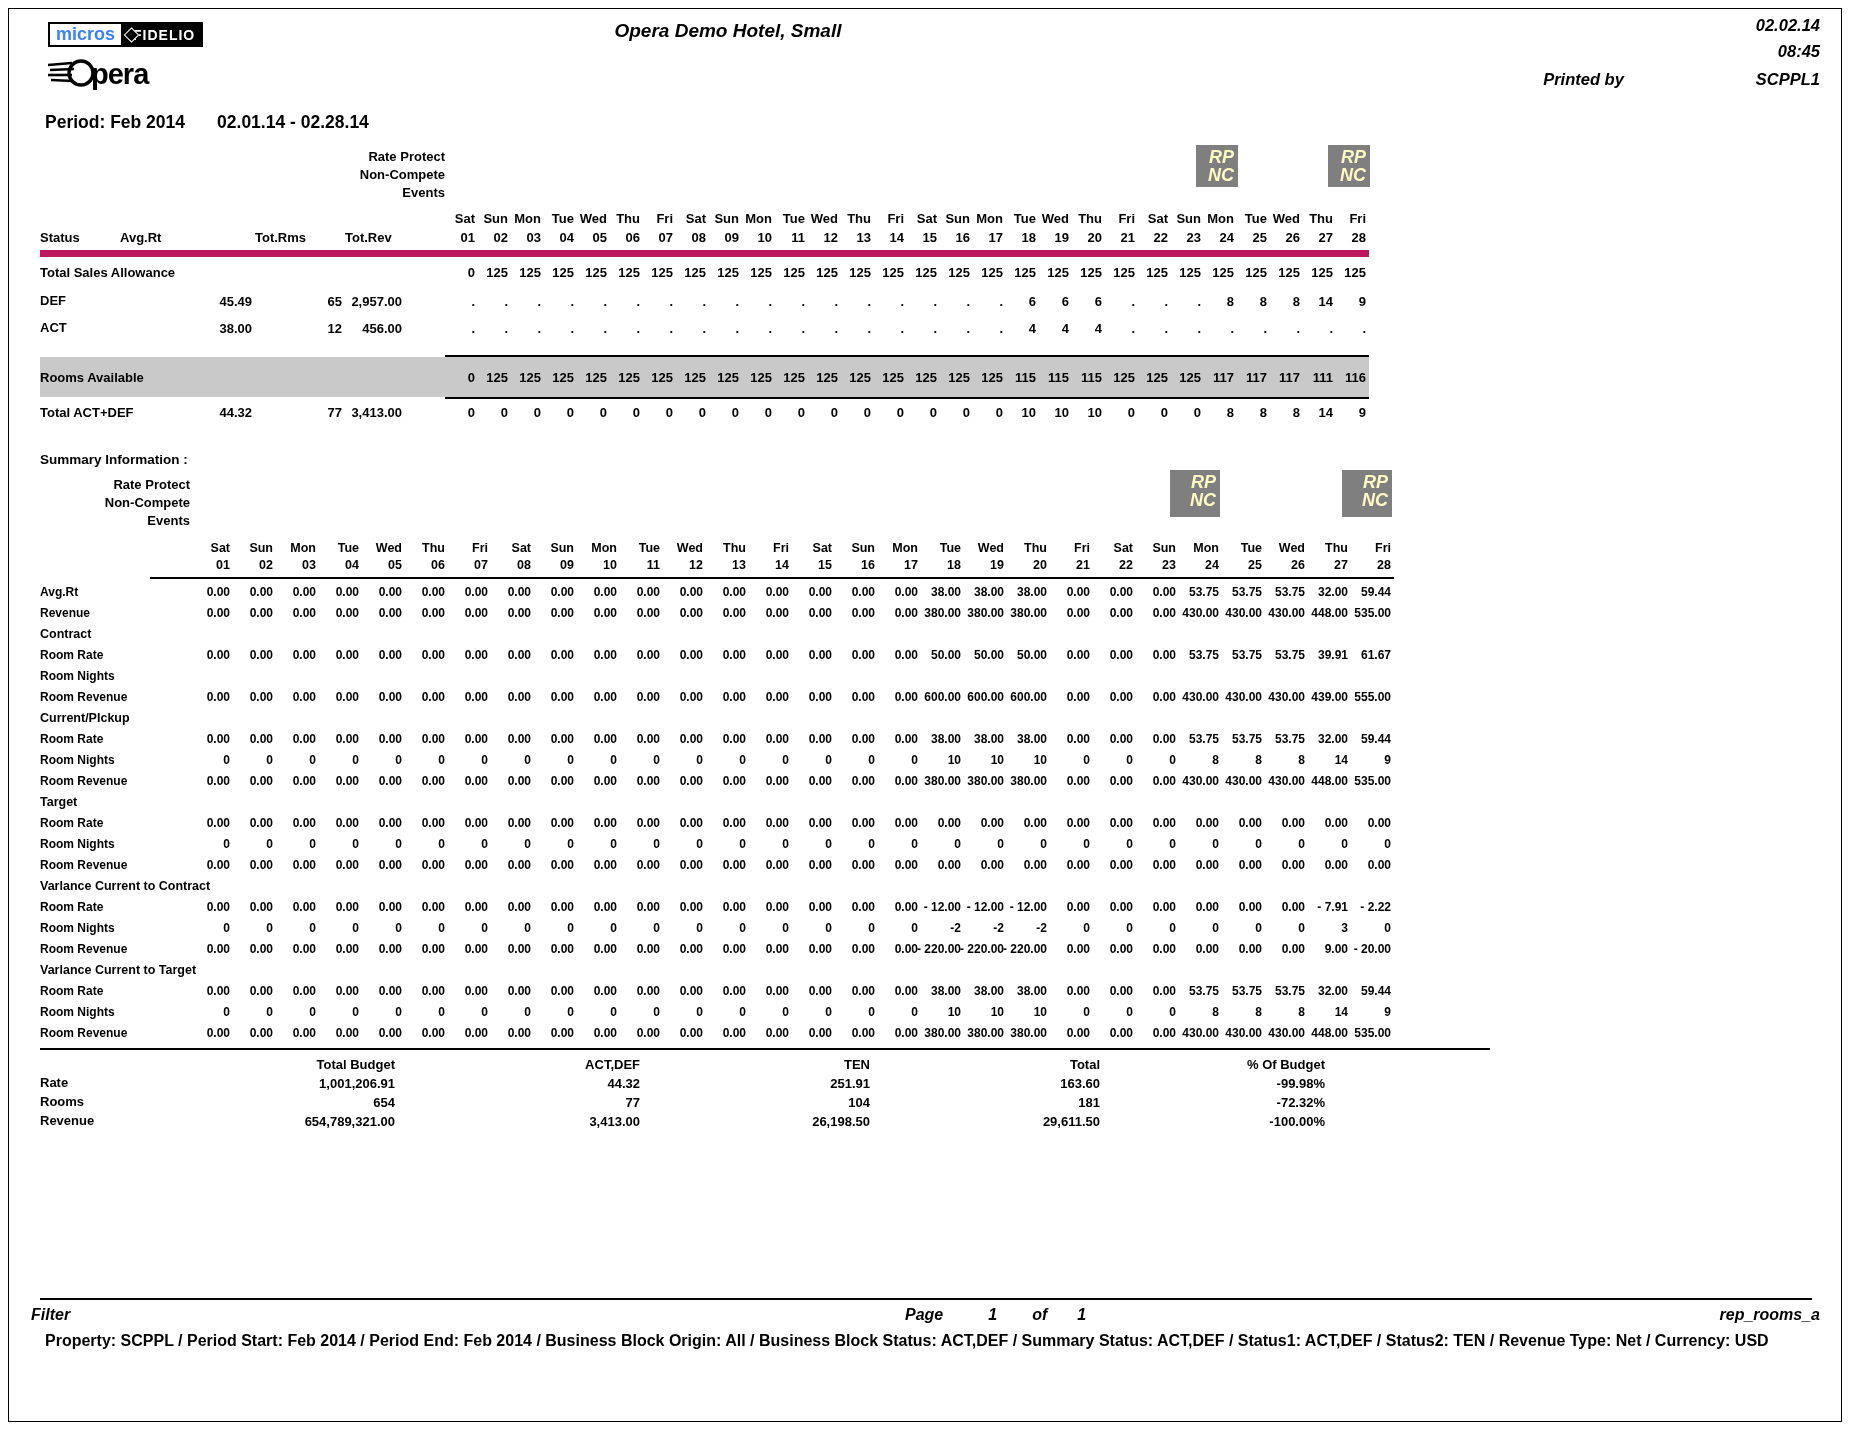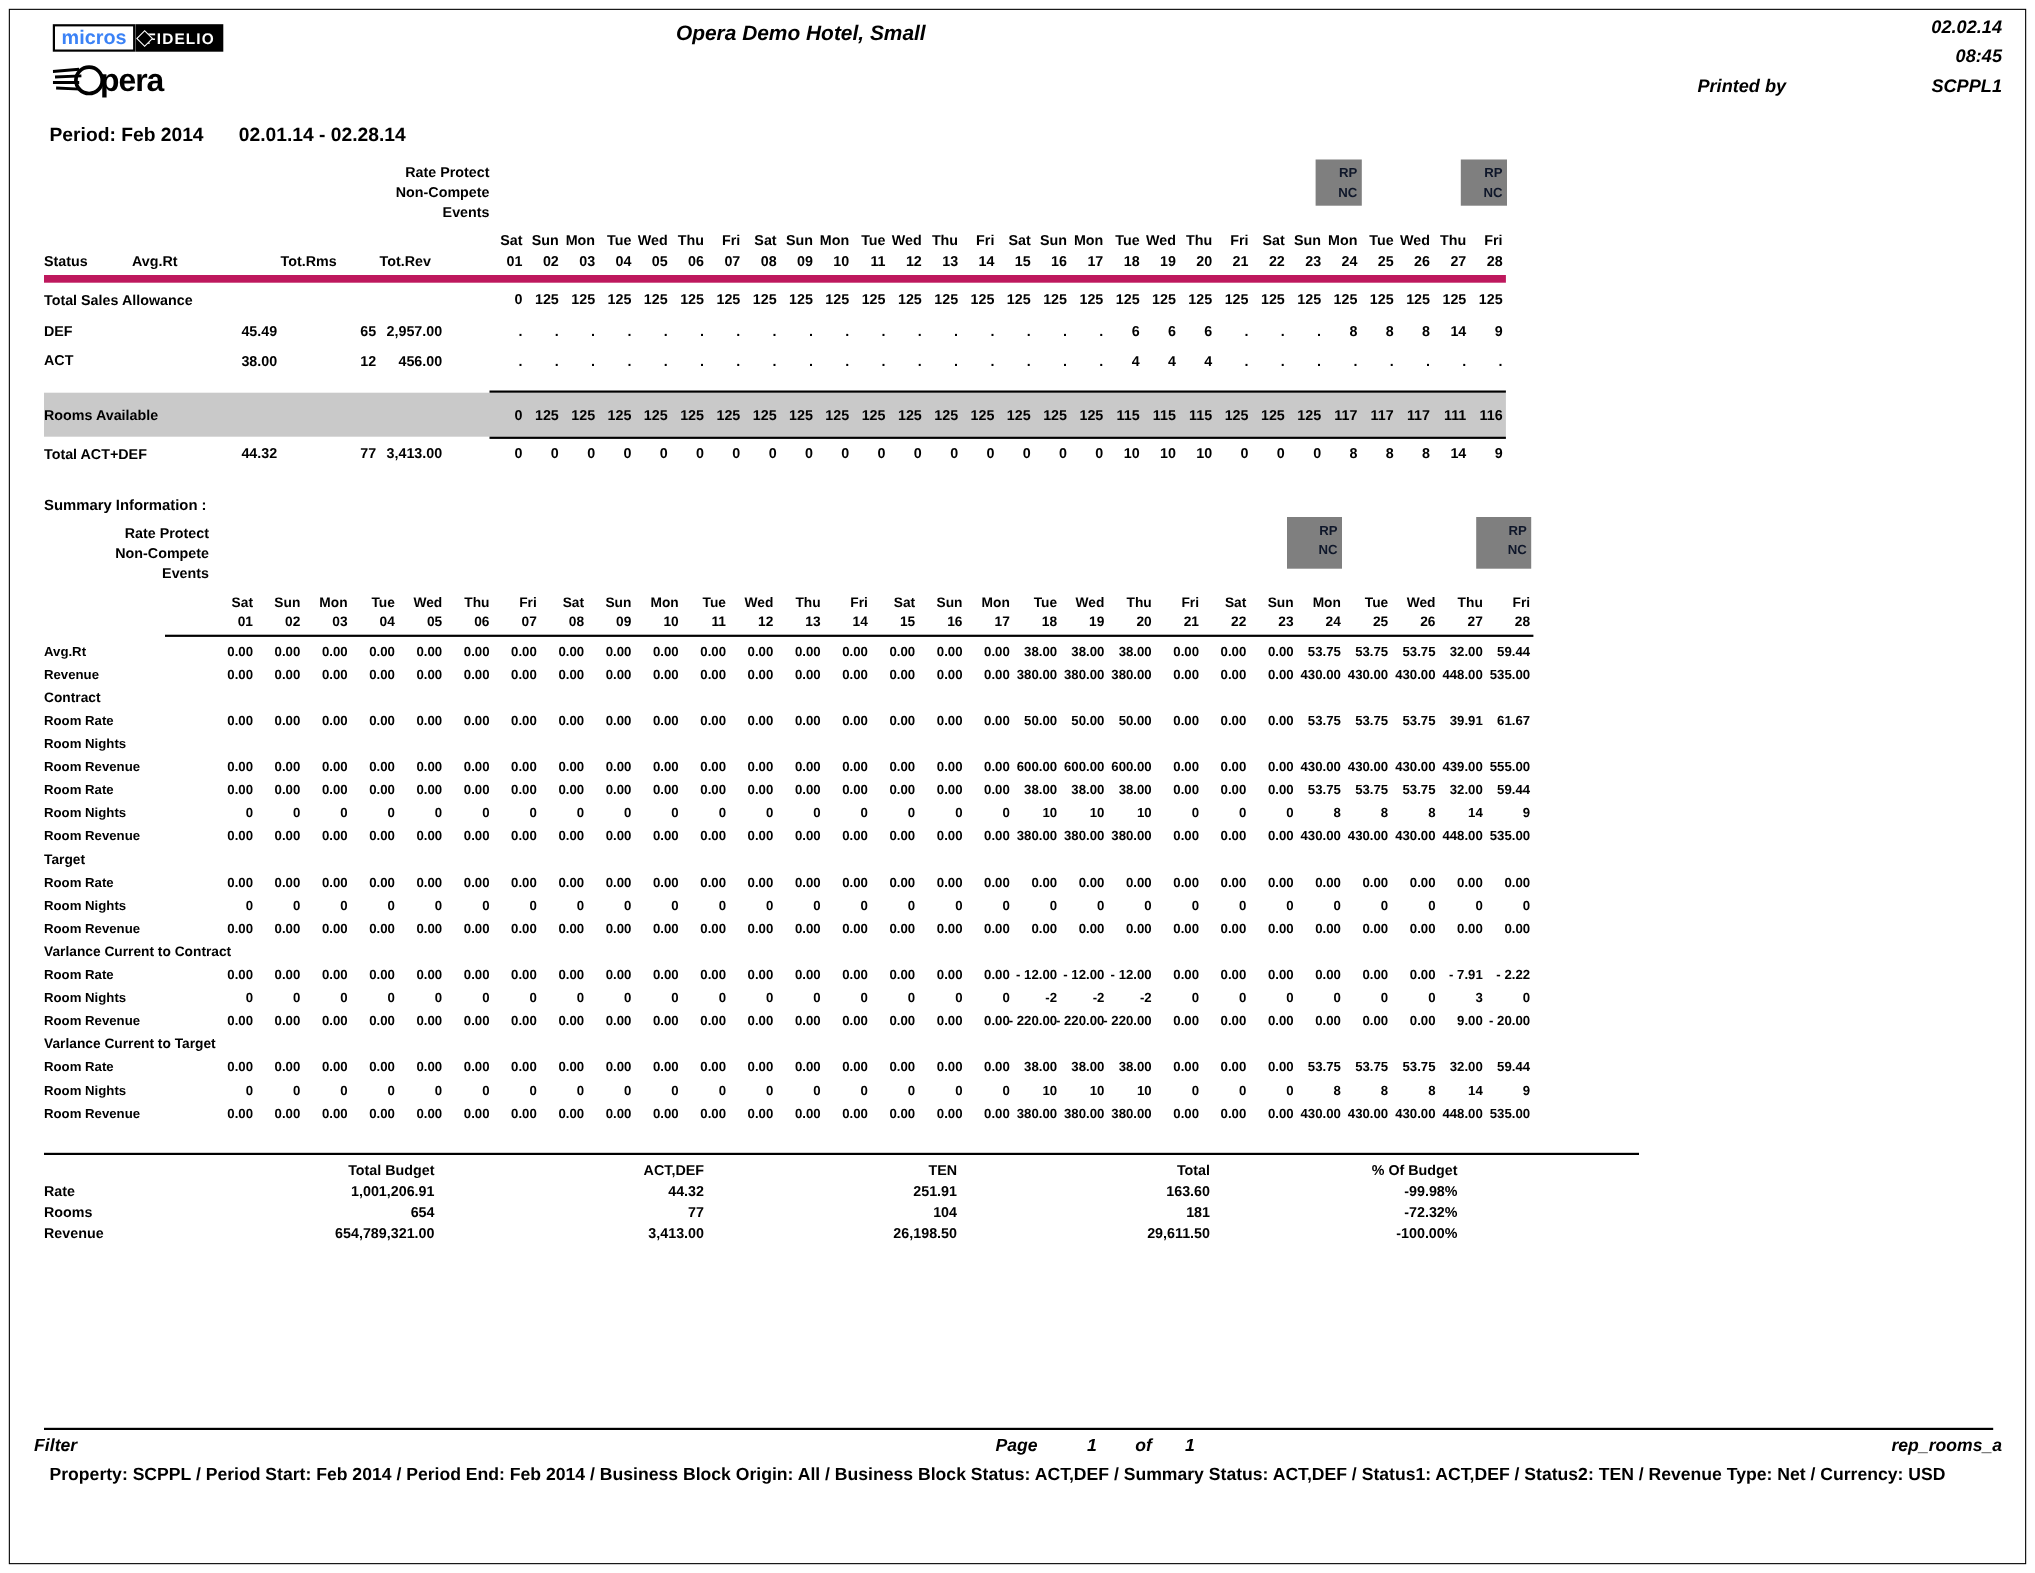--- a/index.html
+++ b/index.html
@@ -43,21 +43,21 @@
   #table1{position:absolute;left:40px;top:148px;width:1329px;font-size:13px;}
   .corner{text-align:right;line-height:18px;font-size:13px;}
   #t1-corner{width:405px;}
   #t1-dow{margin-top:8px;height:16px;font-size:13px;}
   #t1-num{height:22px;border-bottom:7px solid #be185d;padding-bottom:2px;}
   #t1-rows .grid{height:27px;align-items:stretch;}
   #t1-rows .row-first{height:30px;}
   #t1-rows .row-band{height:40px;margin-top:16px;background:var(--band);position:relative;}
   #t1-rows .row-total{height:30px;}
   .band-lines{position:absolute;left:405px;right:0;top:-2px;bottom:-2px;border-top:2px solid #000;border-bottom:2px solid #000;pointer-events:none;}
-  .rpnc{position:absolute;background:var(--rpnc);color:#0f172a;text-align:right;padding:3px 4px 0 0;box-sizing:border-box;font-size:12px;line-height:18px;}
+  .rpnc{position:absolute;background:var(--rpnc);color:#fef9c3;text-align:right;padding:3px 4px 0 0;box-sizing:border-box;font-size:18px;line-height:18px;font-style:italic;}
   .t1f{top:-3px;width:42px;height:42px;}
   .t2f{top:18px;width:50px;height:47px;}
 
   
   #table2{position:absolute;left:40px;top:452px;width:1354px;font-size:12px;}
   #t2-title{font-size:13.5px;height:18px;}
   #t2-corner{width:150px;margin-top:6px;}
   #t2-dow{margin-top:10px;height:15px;font-size:12.5px;}
   #t2-num{height:19px;font-size:12.5px;}
   #t2-rule{margin-left:110px;height:2px;background:#000;margin-top:3px;}
@@ -1431,20 +1431,23 @@
         <div class="c r">
           <span>430.00</span>
         </div>
         <div class="c r">
           <span>439.00</span>
         </div>
         <div class="c r">
           <span>555.00</span>
         </div>
       </div>
+      <div class="grid t2 sec">
+        <div class="c lbl">Current/PIckup</div>
+      </div>
       <div class="grid t2 valrow">
         <div class="c lbl">Room Rate</div>
         <div class="c r">
           <span>0.00</span>
         </div>
         <div class="c r">
           <span>0.00</span>
         </div>
         <div class="c r">
           <span>0.00</span>

